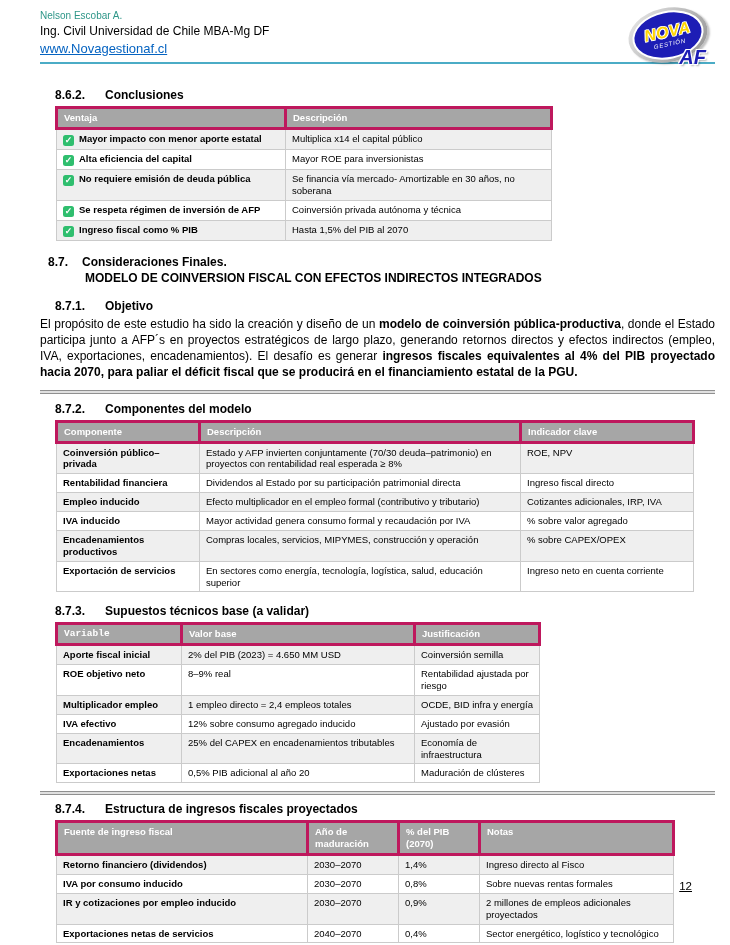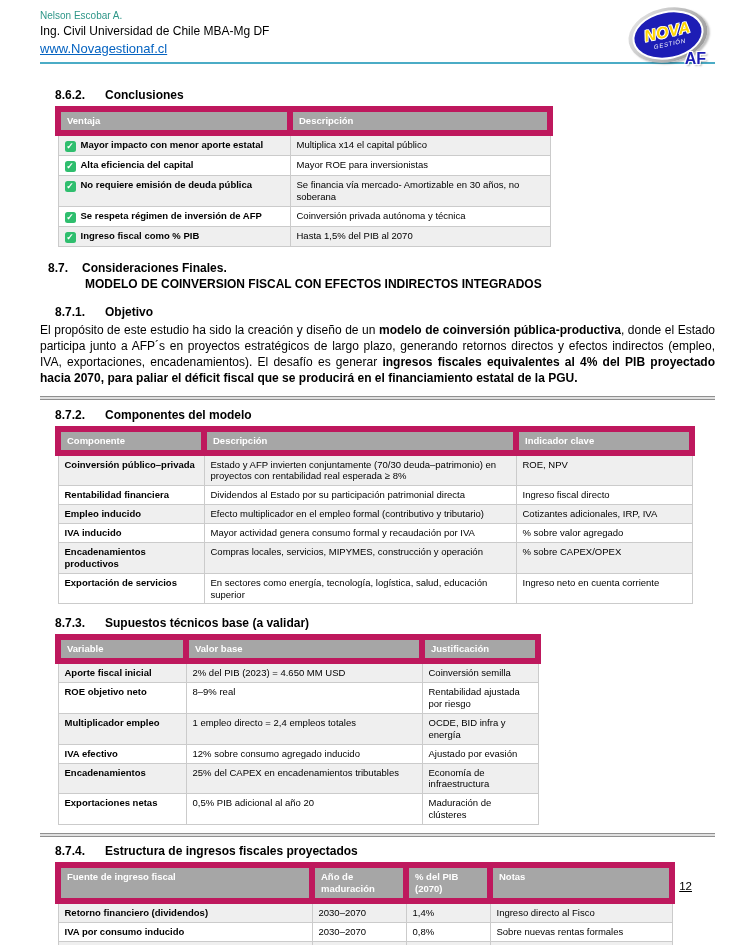--- a/index.html
+++ b/index.html
@@ -17,43 +17,43 @@
   .logo{position:absolute;top:6px;right:16px;width:92px;height:62px;}
   .logo-ring{position:absolute;left:6px;top:2px;width:80px;height:54px;border-radius:50%;
              background:linear-gradient(135deg,#ececec,#8f8f8f);transform:rotate(-12deg);
              box-shadow:2px 2px 2px rgba(0,0,0,.25);}
   .logo-oval{position:absolute;left:10px;top:5px;width:72px;height:48px;border-radius:50%;
              background:var(--logo_blue,#1D1DB5);border:2px solid #fff;transform:rotate(-12deg);
              box-sizing:border-box;display:flex;flex-direction:column;align-items:center;justify-content:center;}
   .logo-nova{color:var(--logo_yellow,#FFD400);font-style:italic;font-weight:bold;font-size:16px;line-height:1;
              letter-spacing:.5px;text-shadow:.7px .7px 0 #fff,-.7px -.7px 0 #fff,.7px -.7px 0 #fff,-.7px .7px 0 #fff;}
   .logo-gestion{color:#fff;font-style:italic;font-size:6px;letter-spacing:.8px;line-height:1;margin-top:1px;}
-  .logo-af{position:absolute;right:8px;bottom:1px;color:var(--logo_blue,#1D1DB5);font-weight:bold;
-           font-size:16px;line-height:1;
+  .logo-af{position:absolute;right:8px;bottom:1px;color:var(--logo_blue,#1D1DB5);font-weight:bold;font-style:italic;
+           font-size:20px;line-height:1;
            text-shadow:1px 1px 0 #fff,-1px -1px 0 #fff,1px -1px 0 #fff,-1px 1px 0 #fff,2px 2px 2px rgba(0,0,0,.3);}
 
   
   .heading{font-weight:bold;font-size:12px;}
   .nw50{display:inline-block;width:50px;}
   .nw34{display:inline-block;width:34px;}
   .indent{margin-left:15px;}
   .indent8{margin-left:8px;}
   .subtitle{font-weight:bold;font-size:12px;margin-left:9px;margin-top:2px;padding-left:28px;}
 
   
   table{border-collapse:collapse;table-layout:fixed;font-size:9.5px;line-height:1.25;margin-top:4px;}
   th{background:var(--table_header_bg,#A6A6A6);color:#fff;font-weight:bold;text-align:left;
-     padding:3px 6px;border:6px solid #be185d;vertical-align:top;}
+     padding:3px 6px;border:3px solid #be185d;vertical-align:top;}
   td{padding:3px 6px;border:1px solid #cbcbcb;vertical-align:top;}
   tbody tr:nth-child(odd){background:var(--row_alt,#EFEFEF);}
   tbody tr:nth-child(even){background:#fff;}
   td.c1{font-weight:bold;}
   .t1{width:498px;} .t1 th:nth-child(1){width:214px;}
   .t2{width:640px;} .t2 th:nth-child(1){width:128px;} .t2 th:nth-child(3){width:158px;}
-  .t3{width:486px;} .t3 th:nth-child(1){width:110px;} .t3 th:nth-child(2){width:218px;}
+  .t3{width:486px;} .t3 th:nth-child(1){width:110px;font-family:Liberation Mono, monospace;} .t3 th:nth-child(2){width:218px;}
   .t4{width:620px;} .t4 th:nth-child(1){width:236px;} .t4 th:nth-child(2){width:76px;} .t4 th:nth-child(3){width:66px;}
   .chk{display:inline-block;width:11px;height:11px;background:var(--check_green,#2FBE6E);color:#fff;
        border-radius:2.5px;font-size:9px;line-height:11px;text-align:center;margin-right:5px;
        vertical-align:-1px;font-weight:bold;}
 
   
   .para{font-size:12px;line-height:16px;text-align:justify;margin-top:3px;width:675px;}
   .para .b{font-weight:bold;}
 
   

